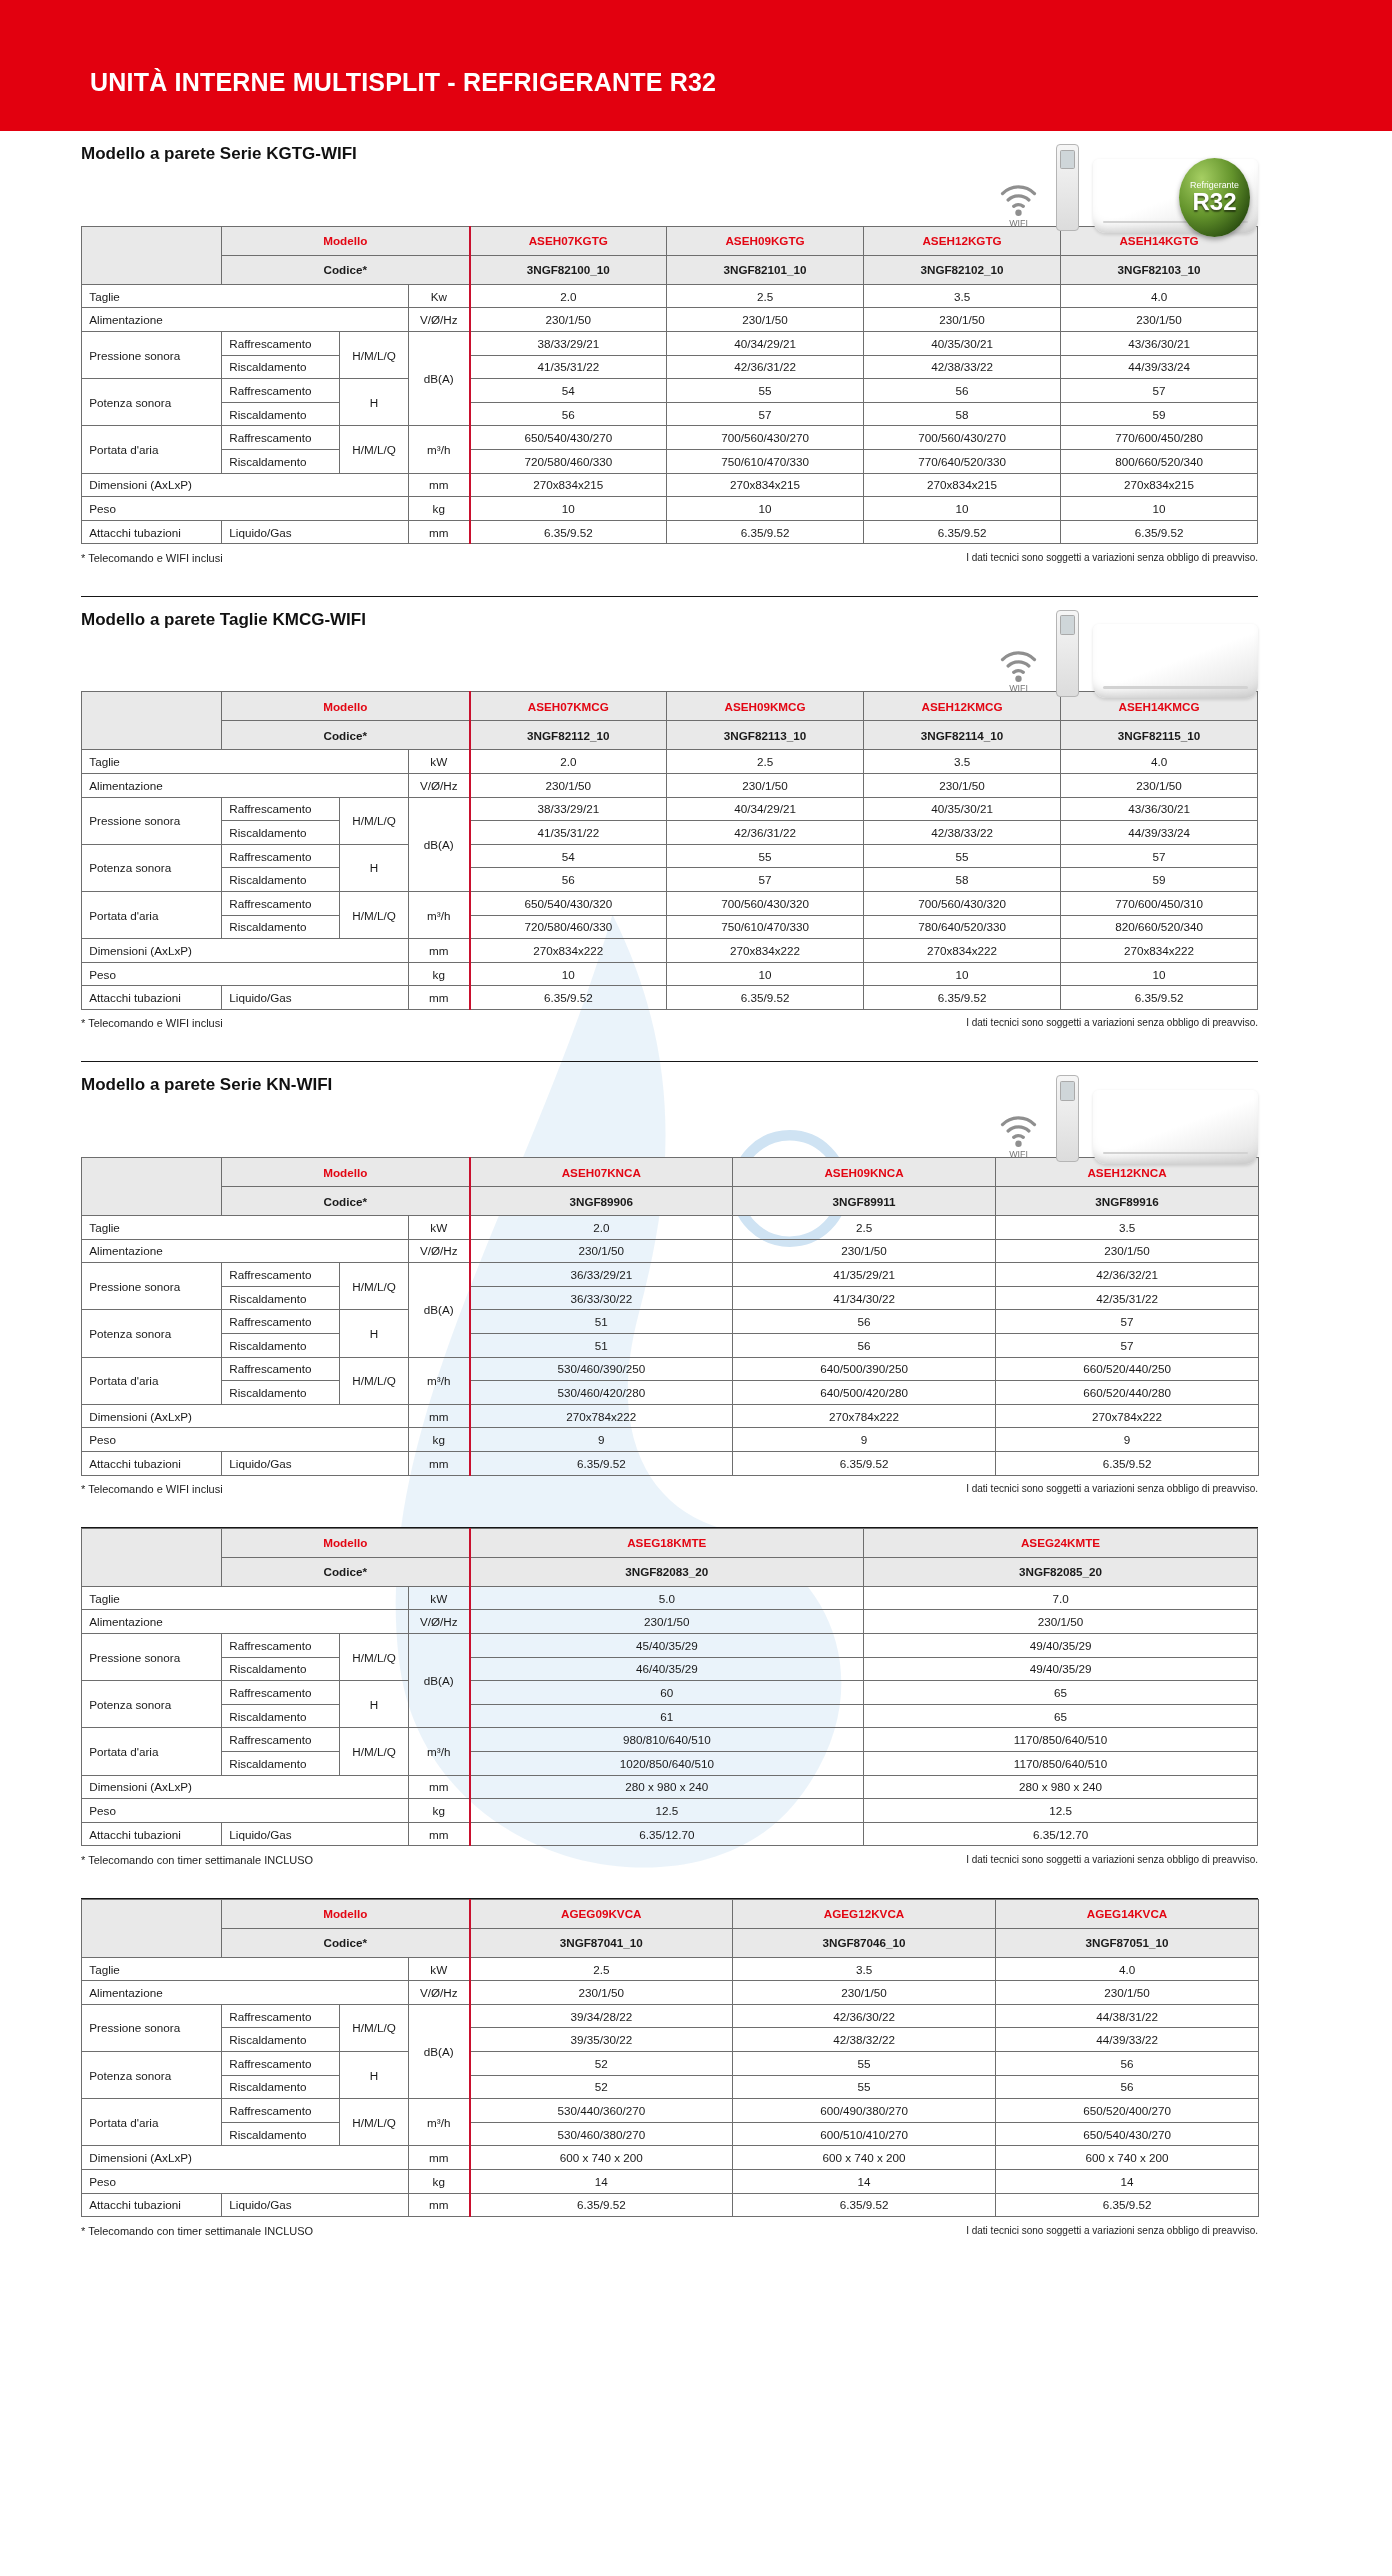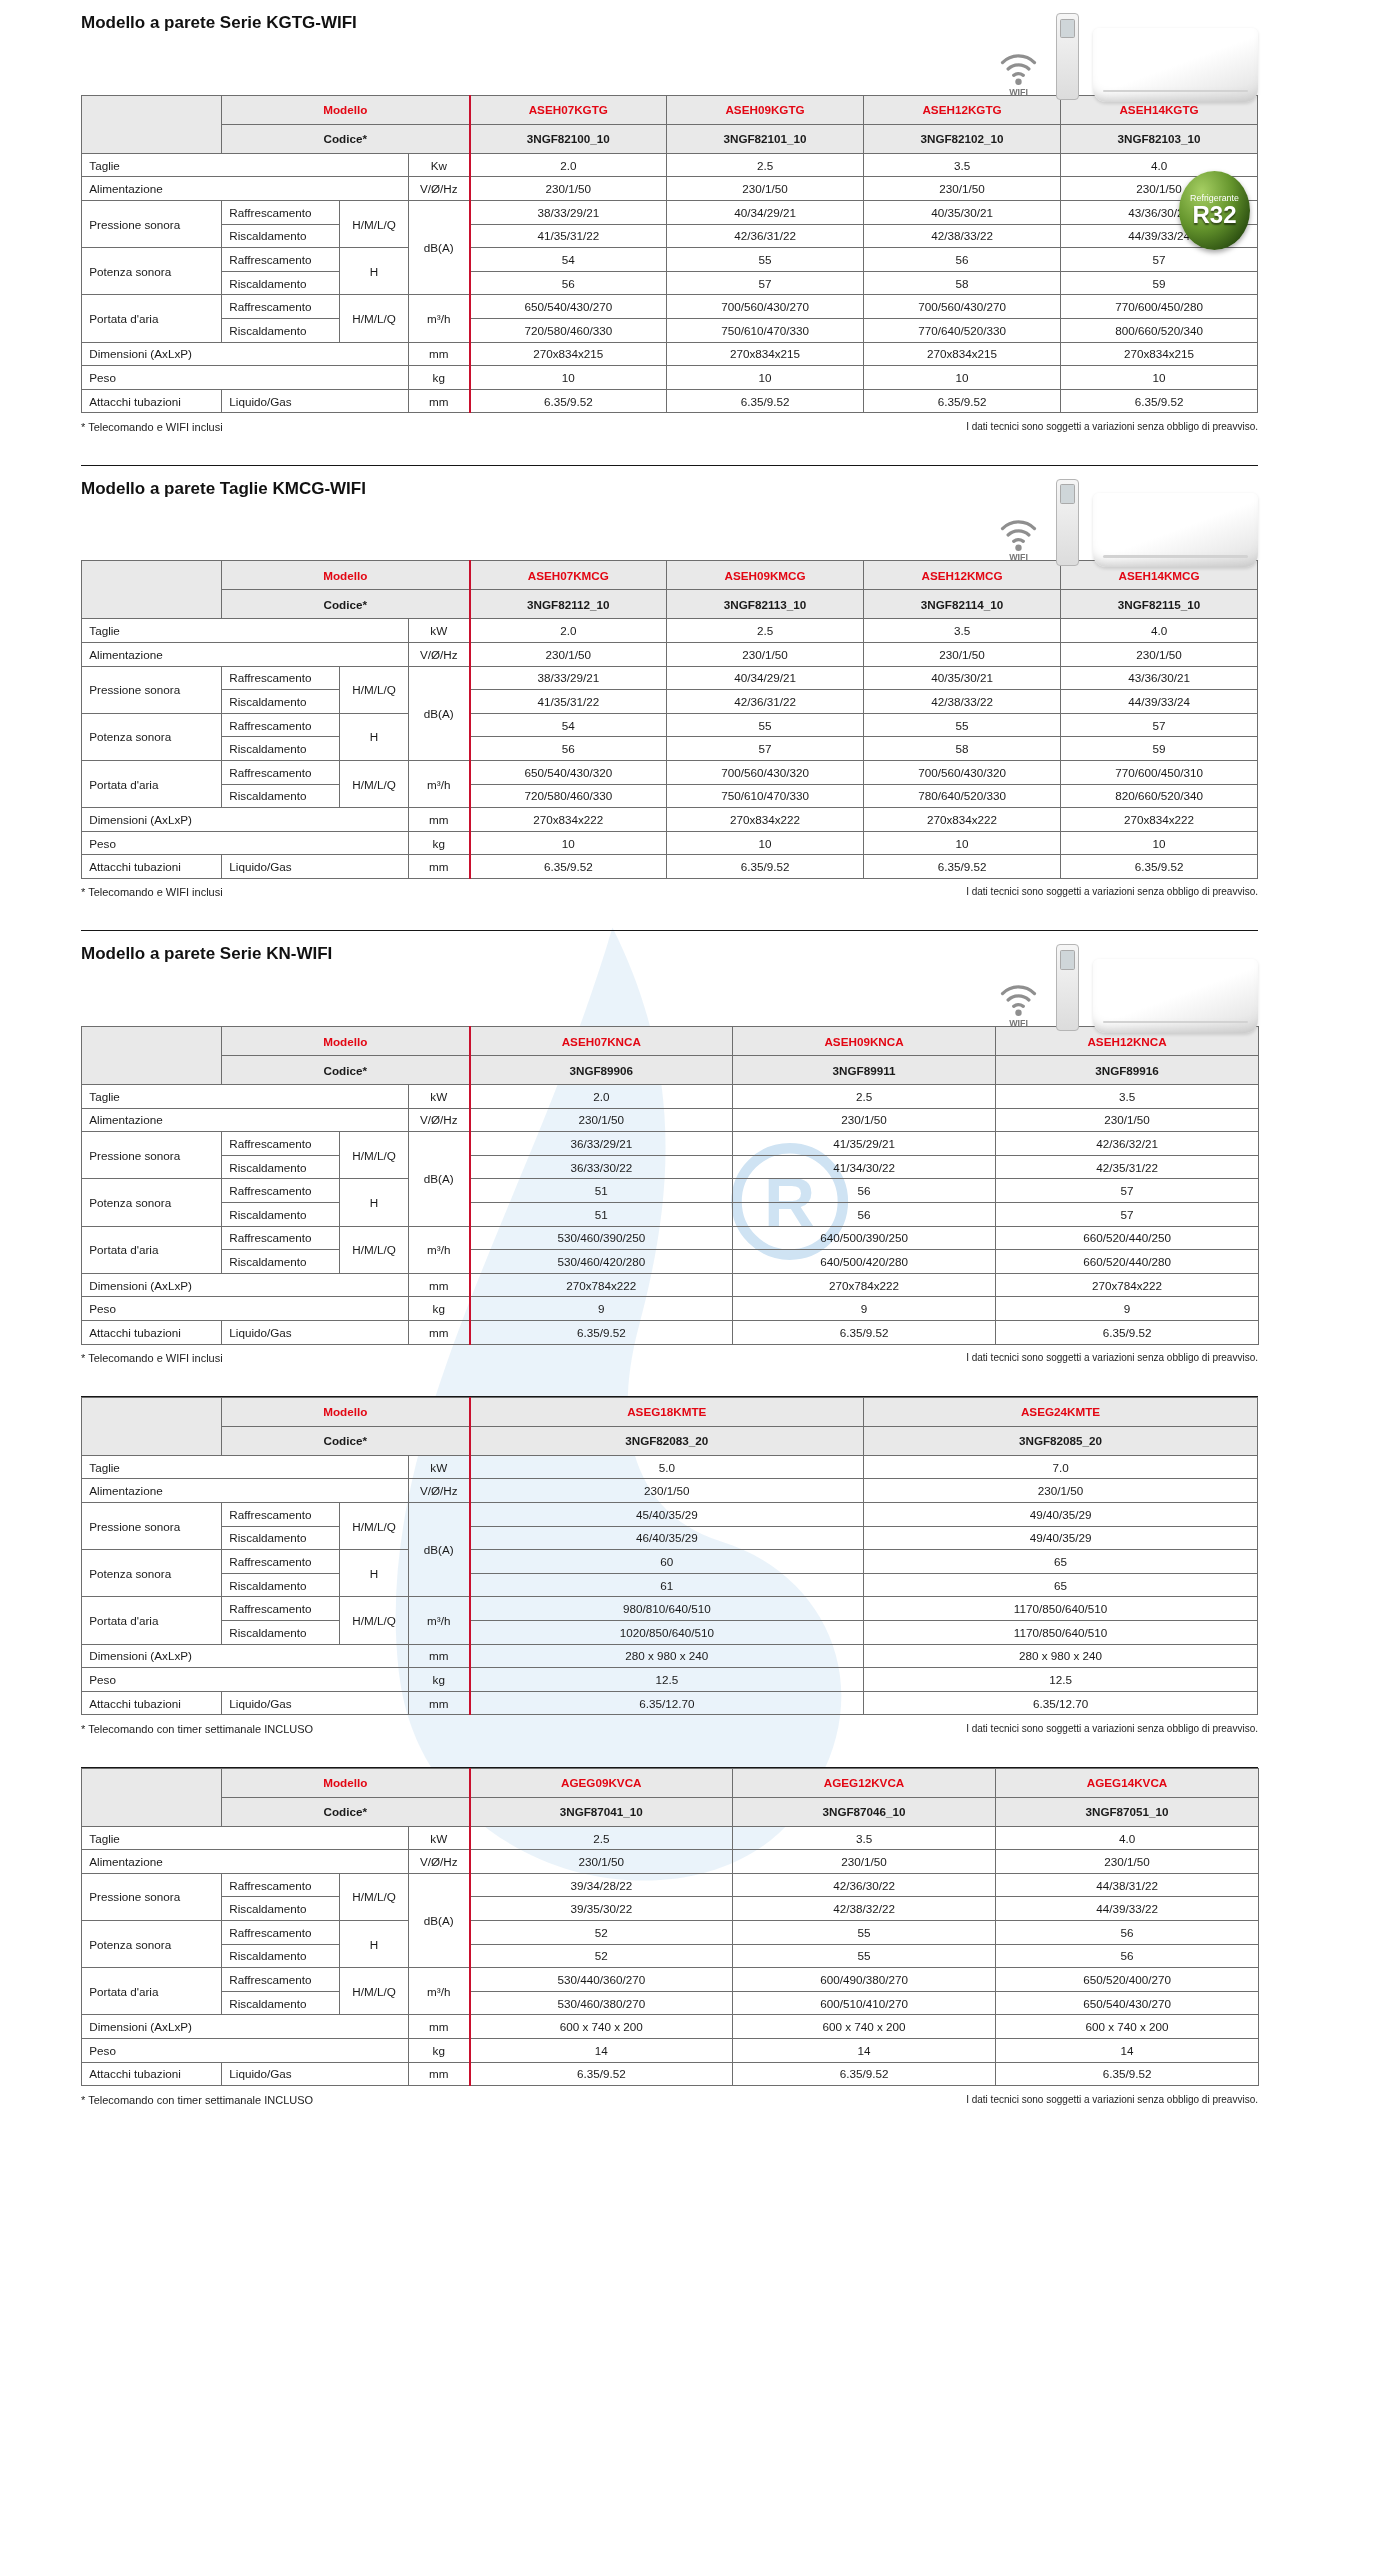--- a/index.html
+++ b/index.html
@@ -45,21 +45,21 @@
   .sep{border:none;border-top:1.6px solid #161616;margin:32px 0 0 0;}
   .section-head{
     display:flex;justify-content:space-between;align-items:flex-start;
     margin-top:13px;height:77px;margin-bottom:4.8px;
   }
   .section-head h3{
     margin:0 0 27px 0;font-size:17px;font-weight:bold;color:#111;
   }
   .imgs{display:flex;align-items:flex-end;gap:14.5px;}
   .wifi{display:flex;flex-direction:column;align-items:center;margin-bottom:4.8px;}
-  .wifi-label{font-size:8.9px;color:#777;font-weight:bold;margin-top:1.6px;}
+  .wifi-label{font-size:8.9px;color:#777;font-weight:normal;margin-top:1.6px;}
   .remote{
     width:21px;height:85px;border:0.8px solid #b5b5b5;border-radius:4px;
     background:linear-gradient(180deg,#f6f6f6,#dcdcdc);position:relative;margin-bottom:1.6px;
   }
   .remote::before{
     content:"";position:absolute;left:3.2px;top:4.8px;width:13px;height:17.7px;
     background:#cfd6d9;border:0.8px solid #aaa;border-radius:1.6px;
   }
   .unit-wall{
     width:165px;height:74px;border-radius:6.4px 6.4px 13px 13px;
@@ -108,20 +108,23 @@
 <body>
 
 <div class="page">
 
   <svg class="wm" width="709" height="1080" viewBox="0 0 880 1340" aria-hidden="true">
     <path d="M430 60 C 330 400, 130 690, 165 985 C 195 1245, 530 1315, 655 1165 C 770 1025, 705 865, 565 822 C 470 793, 425 700, 462 558 C 500 415, 525 250, 430 60 Z" fill="#dcebf7" opacity="0.6"></path>
     <circle cx="650" cy="400" r="66" fill="none" stroke="#cfe3f3" stroke-width="13"></circle>
     <text x="650" y="432" font-size="88" font-weight="bold" fill="#cfe3f3" text-anchor="middle" font-family="Liberation Sans, sans-serif">R</text>
   </svg>
 
+  <div class="banner">
+    <h1>UNITÀ INTERNE MULTISPLIT - REFRIGERANTE R32</h1>
+  </div>
 
   <div class="r32">
     <span class="r32-a">Refrigerante</span>
     <span class="r32-b">R32</span>
   </div>
 
   <div class="content">
     <div id="sections">
   <section>
     <div class="section-head">

